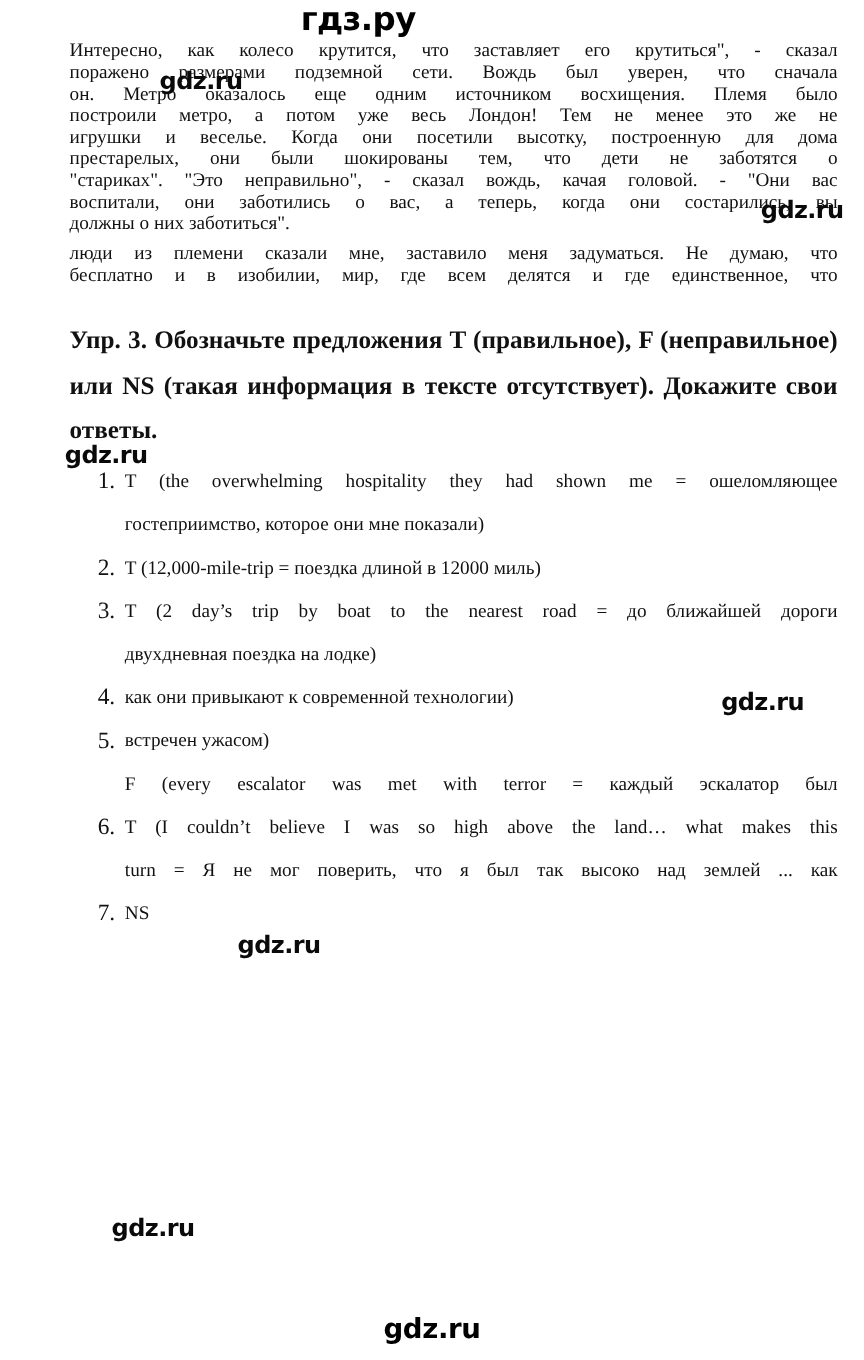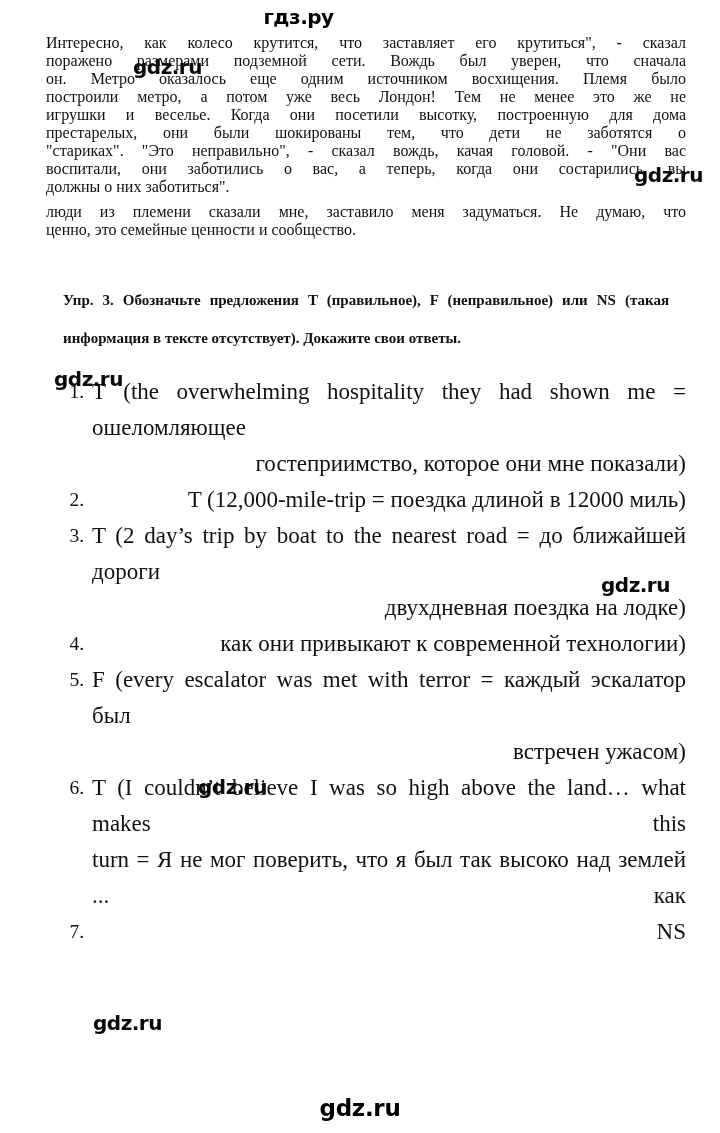--- a/index.html
+++ b/index.html
@@ -18,21 +18,21 @@
 
   
   .logo-top {
     position: absolute;
     top: 0px;
     left: 0;
     width: 597px;
     text-align: center;
     font-family: "DejaVu Sans", "Liberation Sans", sans-serif;
     font-weight: 700;
-    font-size: 20px;
+    font-size: 27px;
     letter-spacing: -0.5px;
     color: #000000;
     line-height: 34px;
   }
   .logo-bottom {
     position: absolute;
     top: 1094px;
     left: 0;
     width: 720px;
     text-align: center;
@@ -52,53 +52,53 @@
     font-size: 20px;
     letter-spacing: -0.5px;
     color: #0a0a0a;
     white-space: nowrap;
     z-index: 5;
   }
 
   
   .content {
     position: absolute;
-    left: 46px;
+    left: 58px;
     top: 34px;
     width: 640px;
   }
   
   .jblock {
     text-align: justify;
   }
   .jblock > span.line {
     display: block;
   }
 
   .gap-1 { height: 7px; }
   .gap-2 { height: 26px; }
 
   h2.task-title {
-    margin: 17px;
-    font-size: 15px;
+    margin: 0;
+    font-size: 21px;
     line-height: 37.5px;
     font-weight: 700;
     text-align: justify;
   }
 
   ol.answers {
     margin: 6px 0 0 0;
     padding: 0;
     list-style: none;
     counter-reset: ansnum;
   }
   ol.answers > li {
     position: relative;
     padding-left: 46px;
-    font-size: 23px;
+    font-size: 16px;
     line-height: 36px;
     margin: 0 0 0 0;
     text-align: justify;
   }
   ol.answers > li::before {
     counter-increment: ansnum;
     content: counter(ansnum) ".";
     position: absolute;
     left: 14px;
     top: 0;
@@ -108,21 +108,21 @@
     line-height: 36px;
   }
   ol.answers > li .l {
     display: block;
   }
   ol.answers > li .l.j {
     text-align: justify;
     text-align-last: justify;
   }
   ol.answers > li .l.n {
-    text-align: right;
+    text-align: left;
   }
 
   .line.j {
     text-align: justify;
     text-align-last: justify;
   }
   .line.n {
     text-align: left;
   }
 </style>
@@ -142,21 +142,21 @@
     <span class="line j">престарелых, они были шокированы тем, что дети не заботятся о</span>
     <span class="line j">"стариках". "Это неправильно", - сказал вождь, качая головой. - "Они вас</span>
     <span class="line j">воспитали, они заботились о вас, а теперь, когда они состарились, вы</span>
     <span class="line n">должны о них заботиться".</span>
   </div>
 
   <div class="gap-1"></div>
 
   <div class="jblock">
     <span class="line j">люди из племени сказали мне, заставило меня задуматься. Не думаю, что</span>
-    <span class="line n">ценно, это семейные ценности и сообщество.</span>
+    <span class="line j">бесплатно и в изобилии, мир, где всем делятся и где единственное, что</span>
   </div>
 
   <div class="gap-2"></div>
 
   <h2 class="task-title">
     <span class="line j">Упр. 3. Обозначьте предложения T (правильное), F (неправильное)</span>
     <span class="line j">или NS (такая информация в тексте отсутствует). Докажите свои</span>
     <span class="line n">ответы.</span>
   </h2>
 
@@ -169,22 +169,22 @@
       <span class="l n">T (12,000-mile-trip = поездка длиной в 12000 миль)</span>
     </li>
     <li>
       <span class="l j">T (2 day’s trip by boat to the nearest road = до ближайшей дороги</span>
       <span class="l n">двухдневная поездка на лодке)</span>
     </li>
     <li>
       <span class="l n">как они привыкают к современной технологии)</span>
     </li>
     <li>
+      <span class="l n">встречен ужасом)</span>
       <span class="l j">F (every escalator was met with terror = каждый эскалатор был</span>
-      <span class="l n">встречен ужасом)</span>
     </li>
     <li>
       <span class="l j">T (I couldn’t believe I was so high above the land… what makes this</span>
       <span class="l j">turn = Я не мог поверить, что я был так высоко над землей ... как</span>
     </li>
     <li>
       <span class="l n">NS</span>
     </li>
   </ol>
 </div>

